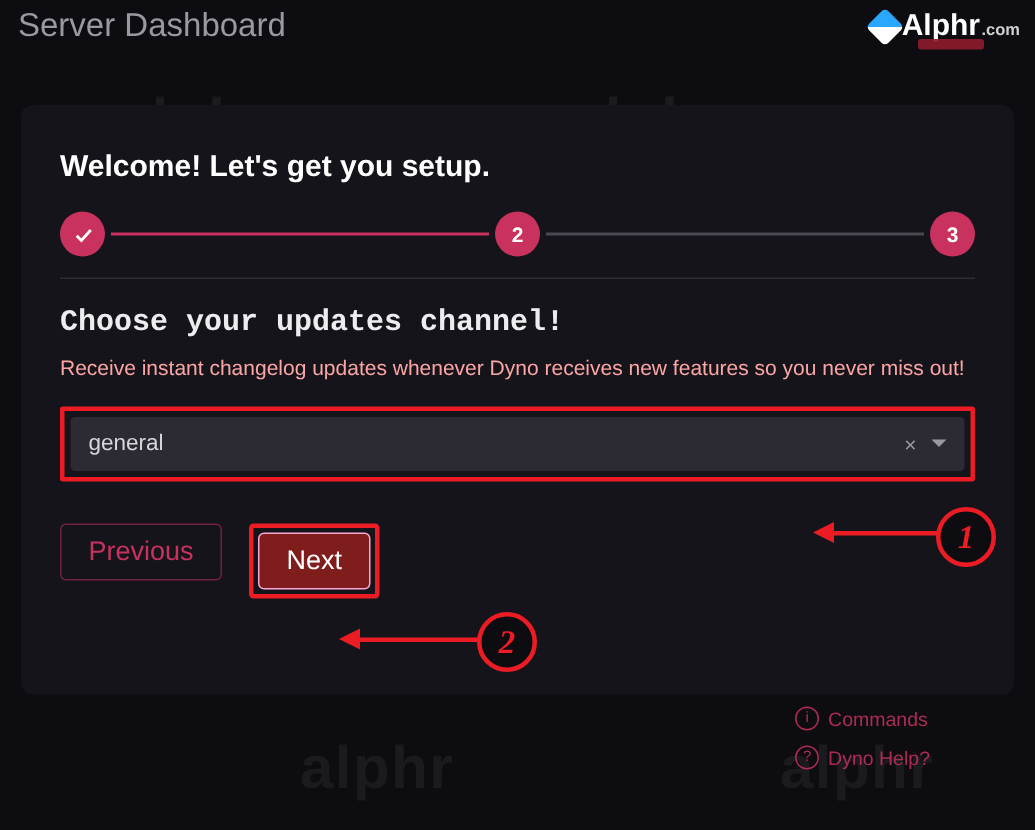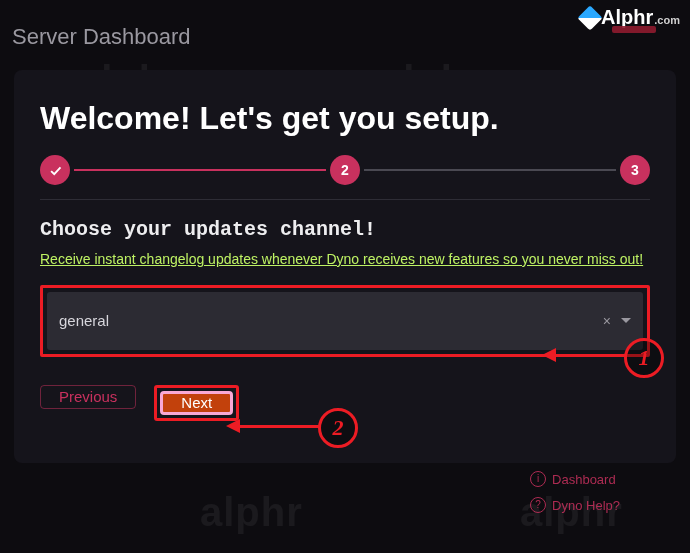--- a/index.html
+++ b/index.html
@@ -13,21 +13,21 @@
     overflow: hidden;
     position: relative;
   }
   .page {
     position: relative;
     width: 690px;
     height: 553px;
   }
   .page-title {
     position: absolute;
-    top: 24px;
+    top: 4px;
     left: 12px;
     font-size: 22px;
     color: #9a98a0;
     font-weight: 500;
   }
   .logo-brand {
     position: absolute;
     top: 6px;
     right: 10px;
     display: flex;
@@ -69,21 +69,21 @@
     left: 14px;
     right: 14px;
     bottom: 90px;
     background: #15141b;
     border-radius: 8px;
     padding: 22px 26px 22px 26px;
     box-sizing: border-box;
   }
   .modal h1 {
     margin: 8px 0 18px 0;
-    font-size: 32px;
+    font-size: 20px;
     font-weight: 700;
     color: #ffffff;
   }
 
   .stepper {
     display: flex;
     align-items: center;
     justify-content: space-between;
     margin-bottom: 14px;
   }
@@ -117,36 +117,35 @@
   .section-title {
     font-size: 20px;
     font-weight: 600;
     color: #ededef;
     margin: 0 0 8px 0;
     font-family: Liberation Mono, monospace;
   }
   .section-desc {
     font-size: 14px;
     line-height: 1.55;
-    color: #bef264;
+    color: #fca5a5;
     margin: 0 0 14px 0;
-    text-decoration: underline;
   }
 
   .select-wrap {
     position: relative;
     border: 3px solid #ec1c24;
     border-radius: 2px;
     padding: 4px;
     box-sizing: border-box;
   }
   .select {
     background: #2c2b33;
     border-radius: 3px;
-    height: 58px;
+    height: 36px;
     display: flex;
     align-items: center;
     justify-content: space-between;
     padding: 0 12px;
     box-sizing: border-box;
   }
   .select .value {
     color: #d7d6dc;
     font-size: 15px;
   }
@@ -164,40 +163,40 @@
     border-top: 5px solid #9a98a0;
   }
 
   .nav-row {
     display: flex;
     gap: 18px;
     margin-top: 28px;
     align-items: stretch;
   }
   .btn {
-    height: 24px;
+    height: 38px;
     padding: 0 18px;
     border-radius: 4px;
-    font-size: 15px;
+    font-size: 18px;
     font-weight: 500;
     display: inline-flex;
     align-items: center;
     justify-content: center;
     cursor: pointer;
     box-sizing: border-box;
   }
   .btn-prev {
     background: transparent;
     color: #c9315e;
     border: 1px solid rgba(201,49,94,0.5);
   }
   .btn-next {
-    background: #c2410c;
+    background: #7f1d1d;
     color: #fff;
-    border: 3px solid #f9a8d4;
+    border: 1px solid #f9a8d4;
   }
   .next-frame {
     border: 3px solid #ec1c24;
     padding: 3px;
     border-radius: 3px;
     display: inline-flex;
   }
 
   
   .anno {
@@ -345,21 +344,21 @@
 
   <div class="anno" style="top:414px; left:226px;">
     <div class="arrow-head-left" style="left:0; top:5px;"></div>
     <div class="arrow-line" style="left:12px; top:11px; width:82px;"></div>
   </div>
   <div class="anno marker-badge" style="top:408px; left:318px;">2</div>
 
   <div class="footer-links">
     <div class="flink">
       <span class="qicon">i</span>
-      <span>Dashboard</span>
+      <span>Commands</span>
     </div>
     <div class="flink">
       <span class="qicon">?</span>
       <span>Dyno Help?</span>
     </div>
   </div>
 
 </div>
 
 </body></html>

